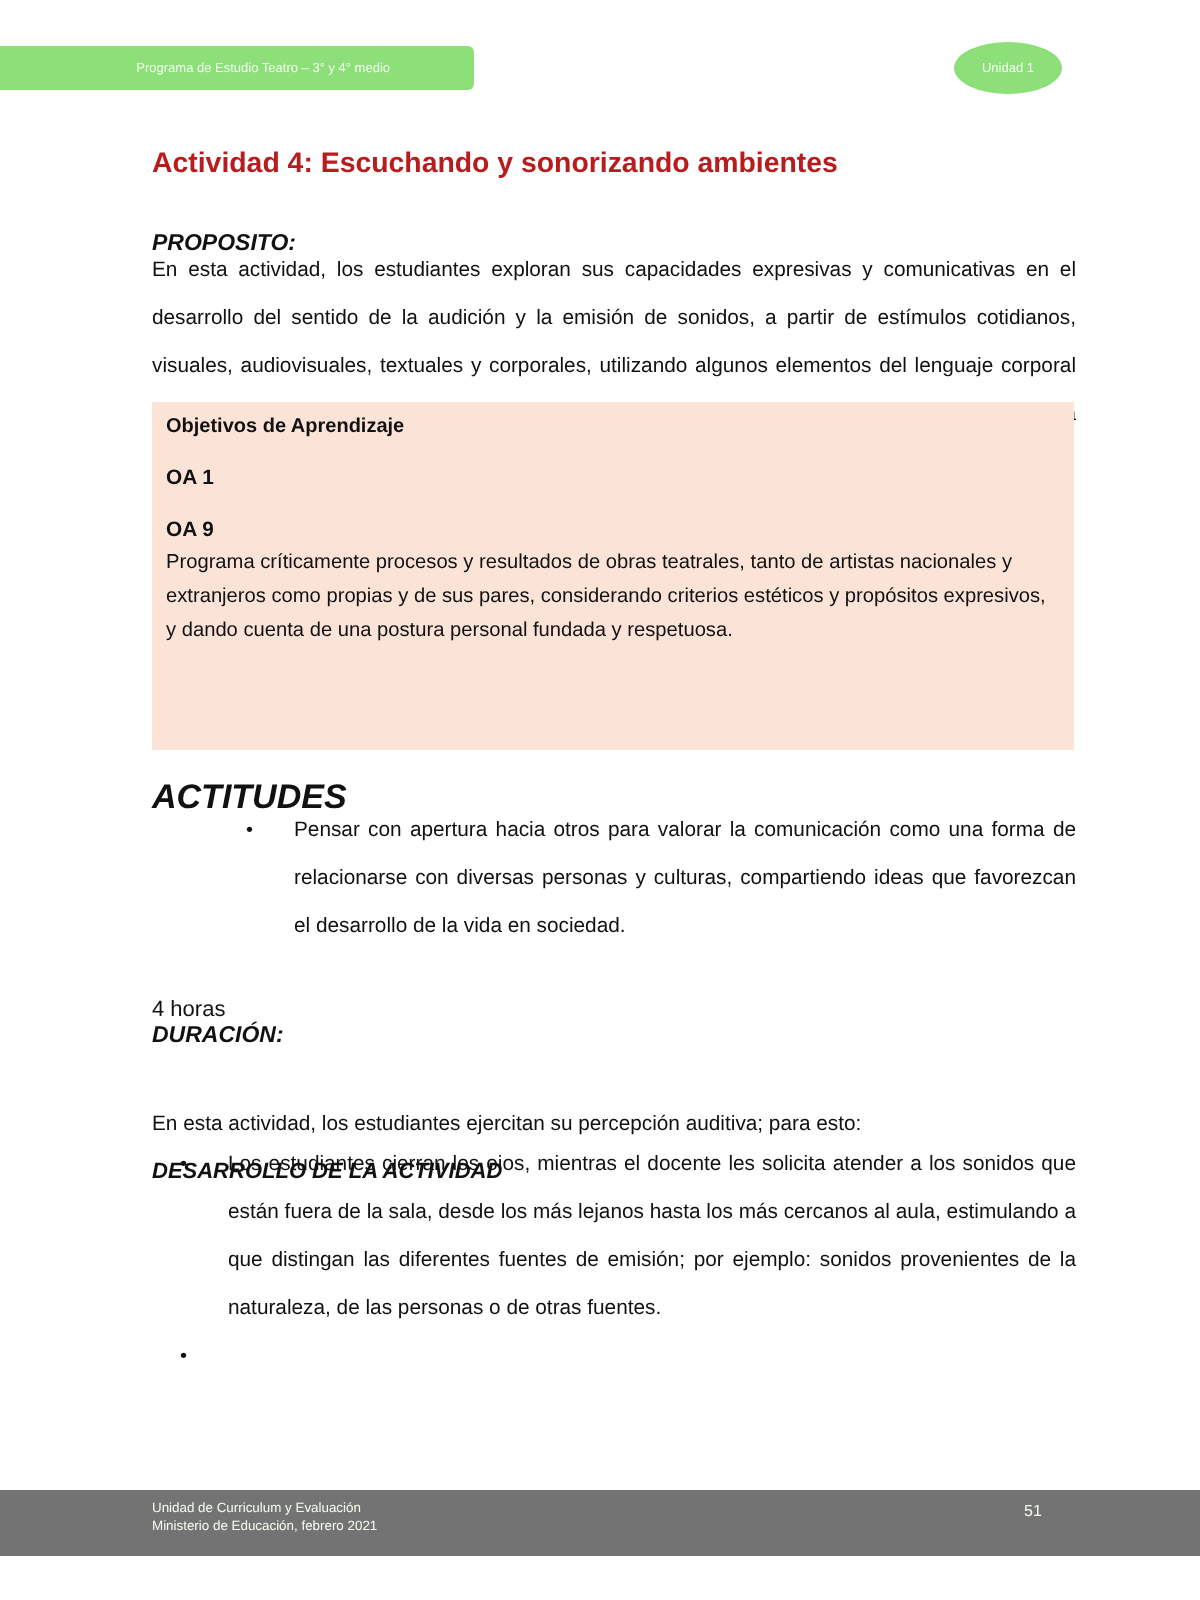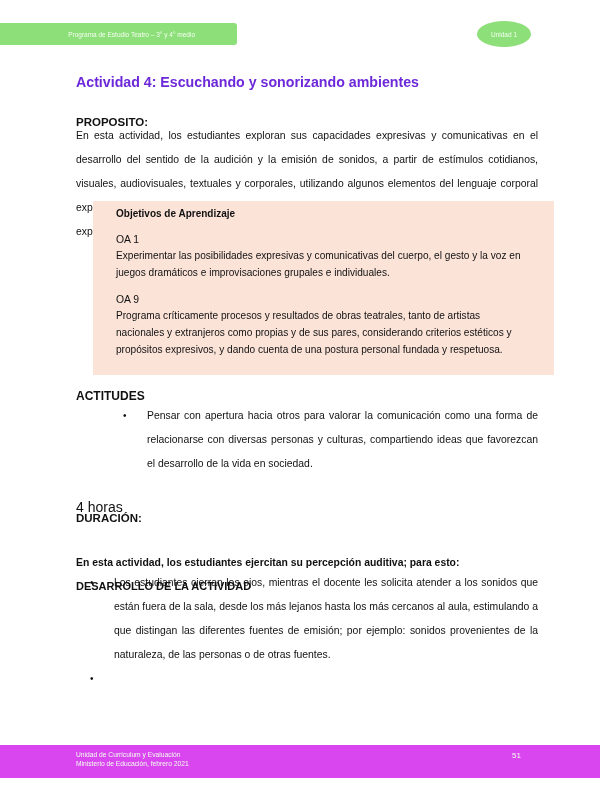--- a/index.html
+++ b/index.html
@@ -16,54 +16,54 @@
   }
   .header-bar span { color: #f4fff0; font-size: 6.5px; }
   .unit-badge {
     position: absolute; left: 477px; top: 21px; width: 54px; height: 26px;
     background: #8ddf79; border-radius: 50%;
     display: flex; align-items: center; justify-content: center;
   }
   .unit-badge span { color: #f4fff0; font-size: 6.5px; }
 
   .content { position: absolute; left: 76px; top: 0; width: 462px; }
-  .title { position: absolute; top: 74px; left: 0; font-size: 14.2px; font-weight: bold; color: #6d28d9; white-space: nowrap; }
-  .h-sec { font-size: 11.5px; font-weight: bold; color: #111; }
+  .title { position: absolute; top: 74px; left: 0; font-size: 14.2px; font-weight: bold; color: #b91c1c; white-space: nowrap; }
+  .h-sec { font-size: 11.5px; font-weight: bold; color: #111; font-style: italic; }
   .para { font-size: 10.4px; line-height: 24px; text-align: justify; color: #111; }
 
   .proposito-h { position: absolute; top: 116px; left: 0; }
   .proposito-p { position: absolute; top: 124px; left: 0; width: 462px; }
 
   .oa-box {
     position: absolute; left: 76px; top: 201px; width: 461px; height: 174px;
-    background: #fbe3d8; box-sizing: border-box; padding: 6px 23px; margin-left: 17px;
+    background: #fbe3d8; box-sizing: border-box; padding: 6px 7px;
   }
   .oa-box .lbl { font-size: 10px; font-weight: bold; line-height: 14px; }
-  .oa-box .oa-h { font-size: 10.4px; font-weight: normal; line-height: 14px; }
+  .oa-box .oa-h { font-size: 10.4px; font-weight: bold; line-height: 14px; }
   .oa-box .oa-t { font-size: 10.1px; line-height: 17px; }
   .gap { height: 12px; }
 
-  .actitudes-h { position: absolute; top: 389px; left: 0; font-size: 12px; }
+  .actitudes-h { position: absolute; top: 389px; left: 0; font-size: 17px; }
   .bullet-list { list-style: none; margin: 0; padding: 0; }
   .bullet-list li { position: relative; }
   .bullet-list li .dot { position: absolute; font-size: 10px; }
   .act-list { position: absolute; top: 404px; left: 71px; width: 391px; }
   .act-list li .dot { left: -24px; top: 0; }
 
   .duracion-h { position: absolute; top: 512px; left: 0; }
-  .duracion-v { position: absolute; top: 499px; left: 0; font-size: 14px; }
+  .duracion-v { position: absolute; top: 499px; left: 0; font-size: 11px; }
 
   .desarrollo-h { position: absolute; top: 540px; left: 0; font-size: 11px; margin-top: 40px; }
-  .desarrollo-intro { position: absolute; top: 555px; left: 0; font-size: 10.4px; line-height: 16px; font-weight: bold; }
+  .desarrollo-intro { position: absolute; top: 555px; left: 0; font-size: 10.4px; line-height: 16px; }
   .des-list { position: absolute; top: 571px; left: 38px; width: 424px; }
   .des-list li .dot { left: -24px; top: 0; }
 
   .footer-bar {
     position: absolute; left: 0; top: 745px; width: 600px; height: 33px;
-    background: #d946ef;
+    background: #737373;
   }
   .footer-text { position: absolute; left: 76px; top: 5px; color: #f4fff0; font-size: 6.7px; line-height: 9px; }
   .page-num { position: absolute; left: 512px; top: 6px; color: #f4fff0; font-size: 8px; }
 </style>
 </head>
 <body>
 
 <div class="header-bar">
   <span>Programa de Estudio Teatro – 3° y 4° medio</span>
 </div>
@@ -98,21 +98,20 @@
     <li>
       <span class="dot">•</span>
     </li>
   </ul>
 </div>
 
 <div class="oa-box">
   <div class="lbl">Objetivos de Aprendizaje</div>
   <div class="gap"></div>
   <div class="oa-h">OA 1</div>
-  <div class="oa-t">Experimentar las posibilidades expresivas y comunicativas del cuerpo, el gesto y la voz en juegos dramáticos e improvisaciones grupales e individuales.</div>
   <div class="gap"></div>
   <div class="oa-h">OA 9</div>
   <div class="oa-t">Programa críticamente procesos y resultados de obras teatrales, tanto de artistas nacionales y extranjeros como propias y de sus pares, considerando criterios estéticos y propósitos expresivos, y dando cuenta de una postura personal fundada y respetuosa.</div>
 </div>
 
 <div class="footer-bar">
   <div class="footer-text">
     <div>Unidad de Curriculum y Evaluación</div>
     <div>Ministerio de Educación, febrero 2021</div>
   </div>

